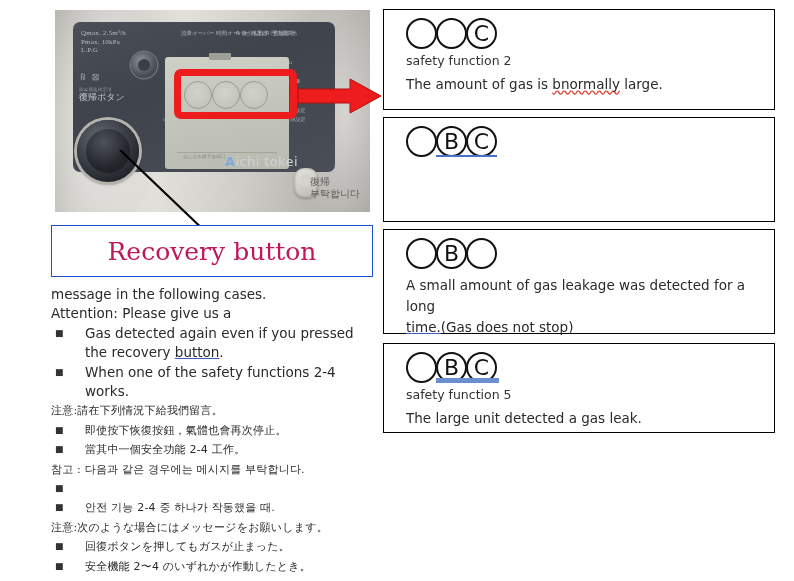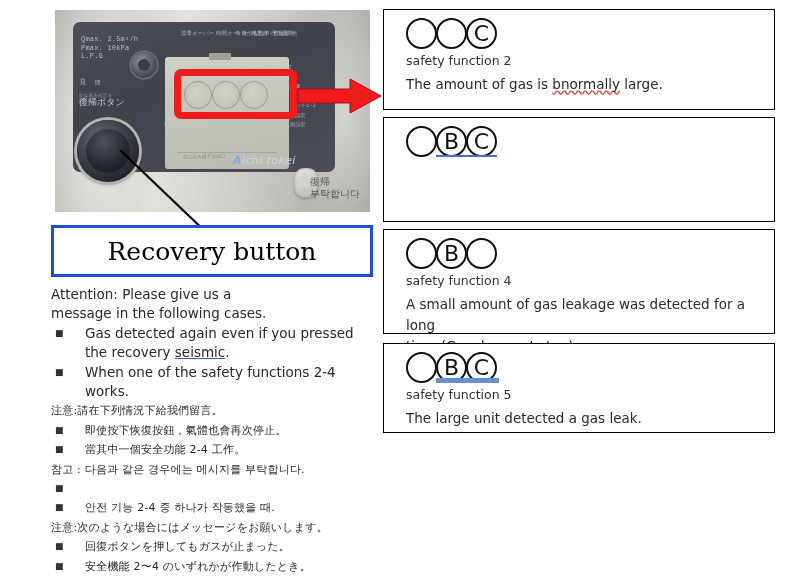--- a/index.html
+++ b/index.html
@@ -50,22 +50,21 @@
     background: linear-gradient(160deg,#4a4f58 0%, #3e434c 40%, #494e57 100%);
     border-radius: 7px;
   }
   .face-text {
     position: absolute;
     color: #a9aeb6;
     font-size: 6.5px;
     line-height: 7.5px;
     letter-spacing: .2px;
     white-space: pre-line;
-    font-family: Liberation Mono, monospace;
-    margin-top: 6px;
+    font-family: Liberation Serif, serif;
   }
   #spec-text { left: 8px; top: 7px; font-size: 7px; line-height: 8.5px; color: #b4b9c1; }
   #recover-label {
     left: 6px; top: 72px; font-size: 9px; color: #c8ccd2; letter-spacing: 0;
   }
   #mark-row { left: 7px; top: 52px; font-size: 9px; color: #9aa0a8; letter-spacing: 2px; }
   #mark-sub { left: 6px; top: 64px; font-size: 4.5px; color: #8d939b; }
   .led-col { position: absolute; font-size: 5.5px; line-height: 7.6px; color: #b0b5bd; }
   #led-col-1 { left: 108px; top: 8px; }
   #led-col-2 { left: 163px; top: 8px; }
@@ -79,26 +78,25 @@
   }
   #right-labels {
     position: absolute;
     left: 212px; top: 36px;
     font-size: 5px; line-height: 9.5px;
     color: #aab0b8;
     width: 48px;
   }
   #brand {
     position: absolute;
-    left: 160px;
+    left: 152px;
     top: 132px;
-    font-size: 11px;
+    font-size: 13px;
     color: #cfd3d9;
     letter-spacing: .4px;
-    font-style: italic;
   }
   #brand .a-mark { color: #7fa8d8; font-weight: bold; }
   
   #dial {
     position: absolute;
     left: 58px; top: 30px;
     width: 26px; height: 26px;
     border-radius: 50%;
     background: radial-gradient(circle at 40% 35%, #8c9199 0%, #5d626b 45%, #43474f 70%, #6e737b 100%);
     box-shadow: 0 0 0 1.5px #6d727a;
@@ -206,29 +204,29 @@
     height: 90px;
   }
 
   
   #recovery-caption {
     position: absolute;
     left: 51px;
     top: 225px;
     width: 322px;
     height: 52px;
-    border: 3px solid #1d4ed8;
+    border: 1px solid #1d4ed8;
     box-sizing: border-box;
     display: flex;
     align-items: center;
     justify-content: center;
     background: #fff;
     font-family: "DejaVu Serif", "Liberation Serif", serif;
     font-size: 25px;
-    color: #000000;
+    color: #be185d;
   }
 
   
   #left-text {
     position: absolute;
     left: 51px;
     top: 285px;
     width: 330px;
     color: #2a2a2a;
     font-size: 13.5px;
@@ -380,30 +378,30 @@
 
 <svg id="pointer-line" viewBox="0 0 110 90">
   <line x1="10" y1="0" x2="100" y2="86" stroke="#000" stroke-width="2.2"></line>
 </svg>
 
 <div id="recovery-caption">
   <span>Recovery button</span>
 </div>
 
 <div id="left-text">
+  <div class="para">message in the following cases.</div>
   <div class="para">Attention: Please give us a</div>
-  <div class="para">message in the following cases.</div>
 
   <div class="bullet-line">
     <span class="bullet-mark">■</span>
     <span class="bullet-body">Gas detected again even if you pressed</span>
   </div>
   <div class="bullet-line">
     <span class="bullet-mark"></span>
-    <span class="bullet-body"><span>the recovery </span><span class="u-blue">seismic</span><span>.</span></span>
+    <span class="bullet-body"><span>the recovery </span><span class="u-blue">button</span><span>.</span></span>
   </div>
 
   <div class="bullet-line">
     <span class="bullet-mark">■</span>
     <span class="bullet-body">When one of the safety functions 2-4</span>
   </div>
   <div class="bullet-line">
     <span class="bullet-mark"></span>
     <span class="bullet-body">works.</span>
   </div>
@@ -456,21 +454,20 @@
     <div class="circle-underline" style="left:30px;top:29px;width:61px;"></div>
   </div>
 </div>
 
 <div class="fn-box" id="fn-box-2">
   <div class="circle-row">
     <div class="ind-circle c0"></div>
     <div class="ind-circle c1">B</div>
     <div class="ind-circle c2"></div>
   </div>
-  <div class="fn-label">safety function 4</div>
   <div class="fn-desc">
     <span>A small amount of gas leakage was detected for a long</span><br>
     <span class="u-blue">time.</span><span>(Gas does not stop)</span>
   </div>
 </div>
 
 <div class="fn-box" id="fn-box-3">
   <div class="circle-row">
     <div class="ind-circle c0"></div>
     <div class="ind-circle c1">B</div>

